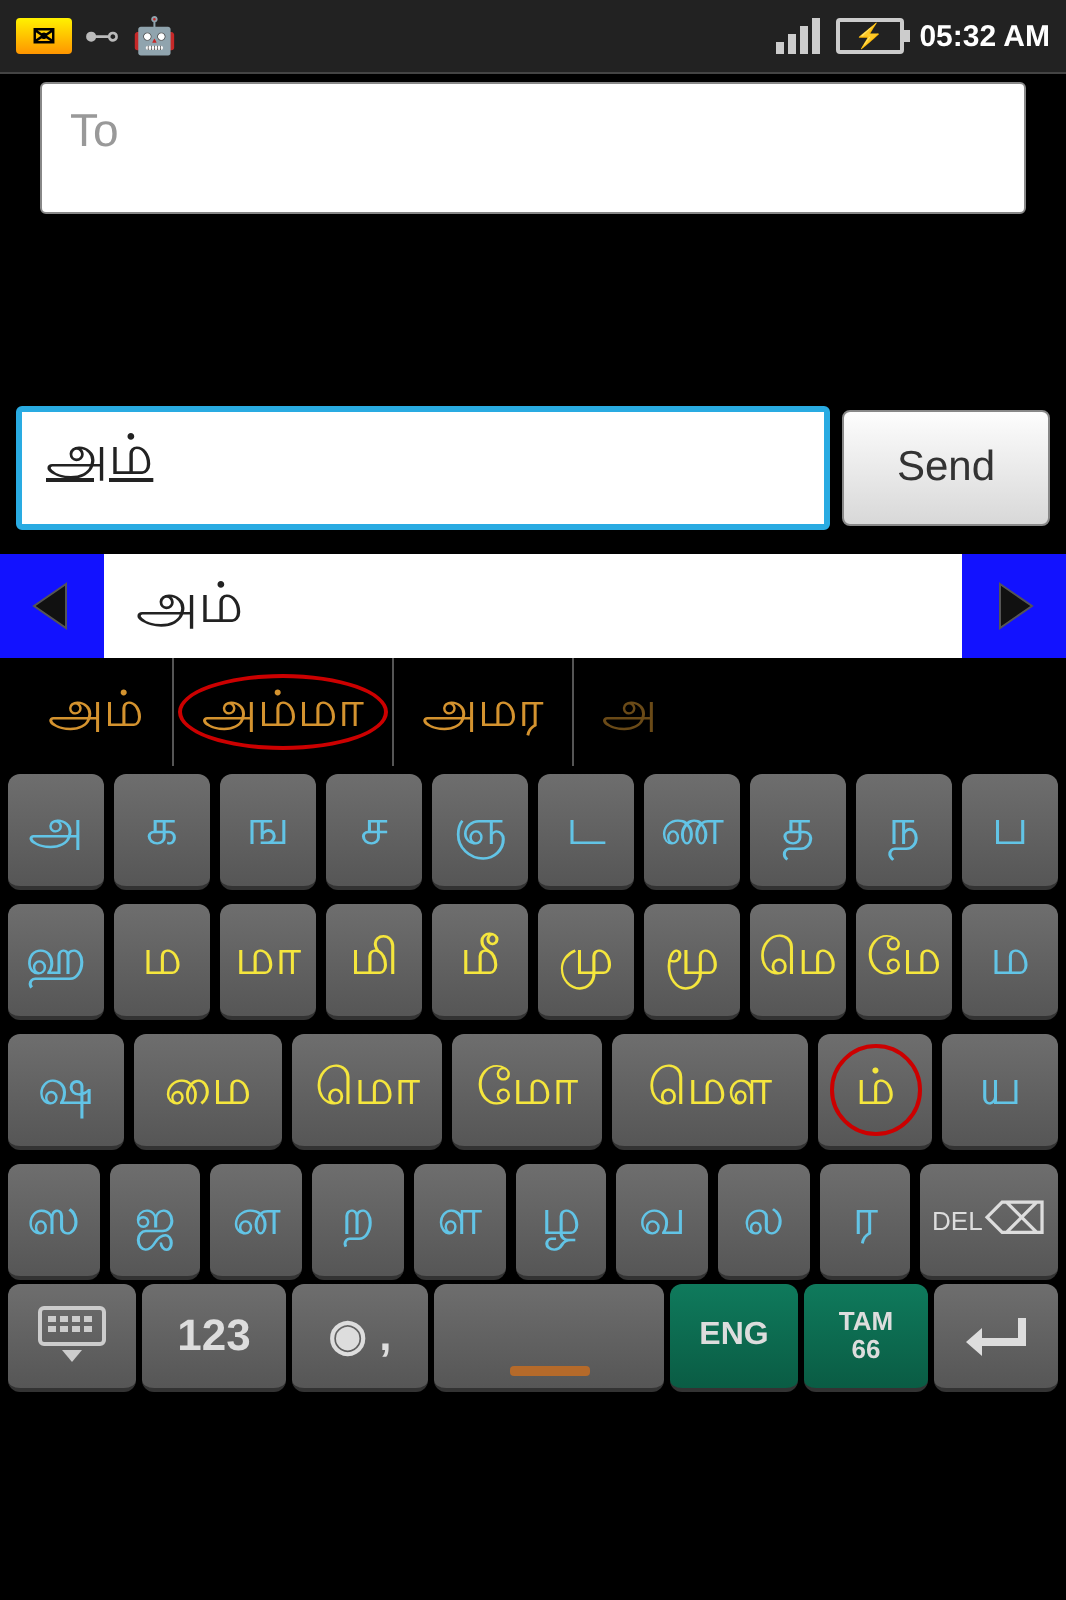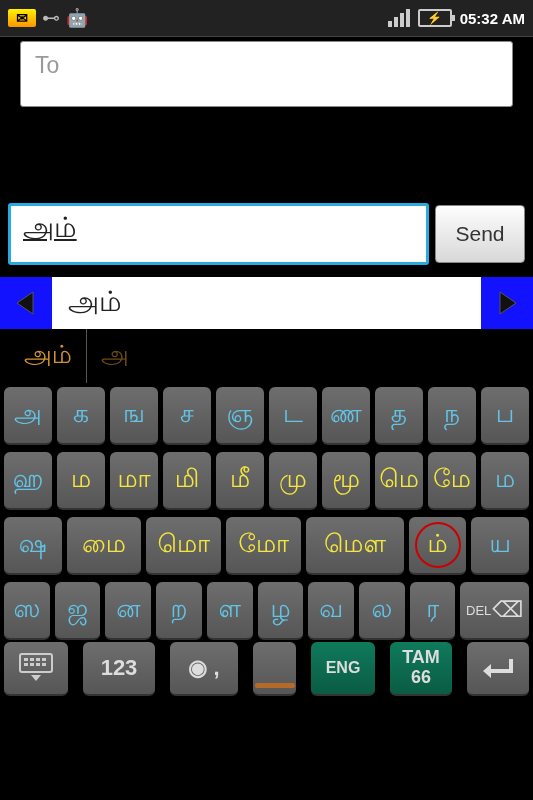--- a/index.html
+++ b/index.html
@@ -14,47 +14,47 @@
 .signal span{background:#ccc;width:4px}
 .signal span:nth-child(1){height:6px}.signal span:nth-child(2){height:10px}.signal span:nth-child(3){height:14px}.signal span:nth-child(4){height:18px}
 .battery{width:34px;height:18px;border:2px solid #ccc;border-radius:2px;position:relative;display:flex;align-items:center;justify-content:center}
 .battery::after{content:"";position:absolute;right:-5px;top:4px;width:3px;height:6px;background:#ccc}
 .battery-bolt{color:#3cf;font-size:12px}
 .sep{height:1px;background:#444}
 .to-field{margin:4px 20px 8px;background:#fff;height:66px;border-radius:3px;padding:10px 14px;font-size:23px;color:#999;border:1px solid #888}
 .spacer{height:88px}
 .compose-row{display:flex;gap:6px;padding:0 8px;align-items:center}
 .compose-input{flex:1;background:#fff;border:3px solid #29abe2;border-radius:3px;height:62px;padding:6px 12px;font-size:28px;color:#222;text-decoration:underline}
-.send-btn{width:90px;height:58px;background:linear-gradient(#fdfdfd,#d8d8d8);border:1px solid #888;border-radius:4px;font-size:21px;color:#333}
+.send-btn{width:104px;height:58px;background:linear-gradient(#fdfdfd,#d8d8d8);border:1px solid #888;border-radius:4px;font-size:21px;color:#333}
 .candidate-bar{display:flex;margin-top:12px;height:52px}
 .arrow{width:52px;background:#1212ff;display:flex;align-items:center;justify-content:center;font-size:30px;color:#222;cursor:pointer}
 .candidate-main{flex:1;background:#fff;display:flex;align-items:center;padding:0 16px;font-size:28px;color:#222}
 .suggestions{display:flex;height:54px;align-items:center;padding:0 10px;gap:0}
 .sugg{color:#d4932f;font-size:25px;padding:0 14px;border-right:1px solid #555;height:100%;display:flex;align-items:center;position:relative;cursor:pointer}
 .sugg:last-child{border-right:none;opacity:0.5}
 .sugg.highlighted::before{content:"";position:absolute;left:2px;right:2px;top:8px;bottom:8px;border:2px solid #c00;border-radius:50%}
 .kbd{padding:4px 4px 2px;display:flex;flex-direction:column;gap:7px}
 .krow{display:flex;gap:5px}
 .key{flex:1;height:58px;background:linear-gradient(#6e6e6e,#565656);border-radius:6px;display:flex;align-items:center;justify-content:center;font-size:25px;border-bottom:2px solid #333;cursor:pointer;position:relative}
 .key.blue{color:#62c4e6}
 .key.yellow{color:#f5e63d}
 .key.wide{flex:1.3}
 .key.wider{flex:1.3}
 .key.circled::after{content:"";position:absolute;width:42px;height:42px;border:2px solid #c00;border-radius:50%}
 .key.del{flex:1.5;color:#ddd;font-size:13px;flex-direction:row;gap:1px}
 .key.del .bx{font-size:22px;line-height:1}
-.bottom-row{display:flex;gap:15px;padding:0 4px 6px;height:60px}
+.bottom-row{display:flex;gap:3px;padding:0 4px 6px;height:60px}
 .bkey{background:linear-gradient(#6e6e6e,#565656);border-radius:6px;display:flex;align-items:center;justify-content:center;color:#ddd;border-bottom:2px solid #333;cursor:pointer;font-weight:bold}
 .bkey.kbd-toggle{width:64px;font-size:22px}
 .bkey.num{width:72px;font-size:22px}
 .bkey.rec{width:68px;font-size:22px}
 .bkey.space{flex:1;position:relative}
 .bkey.space::after{content:"";position:absolute;bottom:6px;left:50%;transform:translateX(-50%);width:40px;height:5px;background:#b56a2a;border-radius:2px}
 .bkey.eng{width:64px;background:linear-gradient(#0f7a5c,#0a5c44);font-size:16px}
-.bkey.tam{width:62px;background:linear-gradient(#0f7a5c,#0a5c44);font-size:18px;flex-direction:column;line-height:1.1}
+.bkey.tam{width:62px;background:linear-gradient(#0f7a5c,#0a5c44);font-size:13px;flex-direction:column;line-height:1.1}
 .bkey.enter{width:62px;font-size:30px}
 svg{display:block}
 </style>
 </head>
 <body>
 
 <div class="status-bar">
   <div class="status-left">
     <span class="sms-icon">✉</span>
     <span class="usb-icon">⊷</span>
@@ -93,20 +93,22 @@
   <div class="candidate-main">அம்</div>
   <div class="arrow">
     <svg width="30" height="30" viewBox="0 0 30 30">
         <path d="M8 4 L24 15 L8 26 Z" fill="#111" stroke="#555"></path>
       </svg>
   </div>
 </div>
 
 <div class="suggestions">
   <div class="sugg">அம்</div>
+  <div class="sugg highlighted">அம்மா</div>
+  <div class="sugg">அமர</div>
   <div class="sugg">அ</div>
 </div>
 
 <div class="kbd">
   <div class="krow">
     <div class="key blue">அ</div>
     <div class="key blue">க</div>
     <div class="key blue">ங</div>
     <div class="key blue">ச</div>
     <div class="key blue">ஞ</div>

